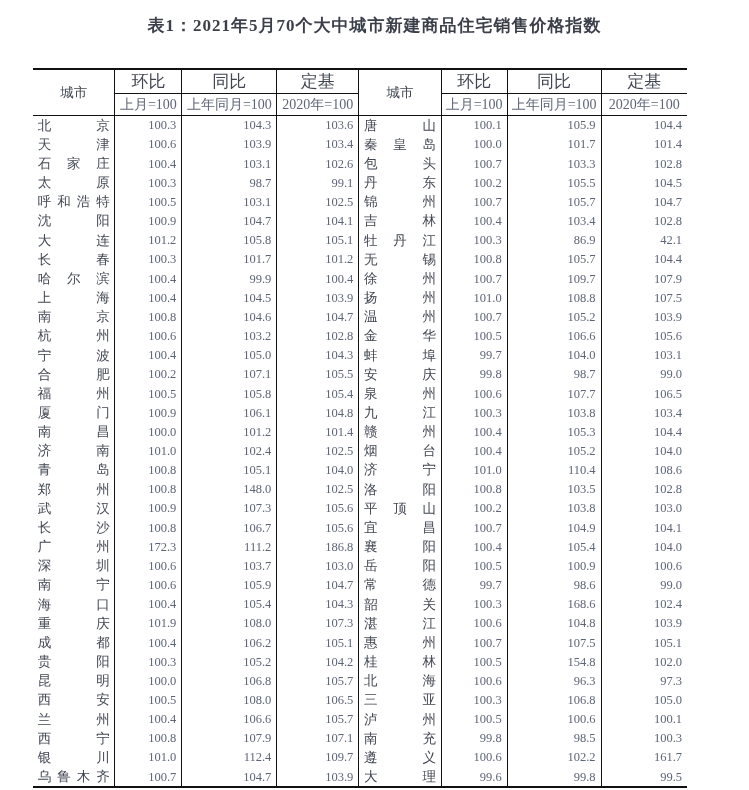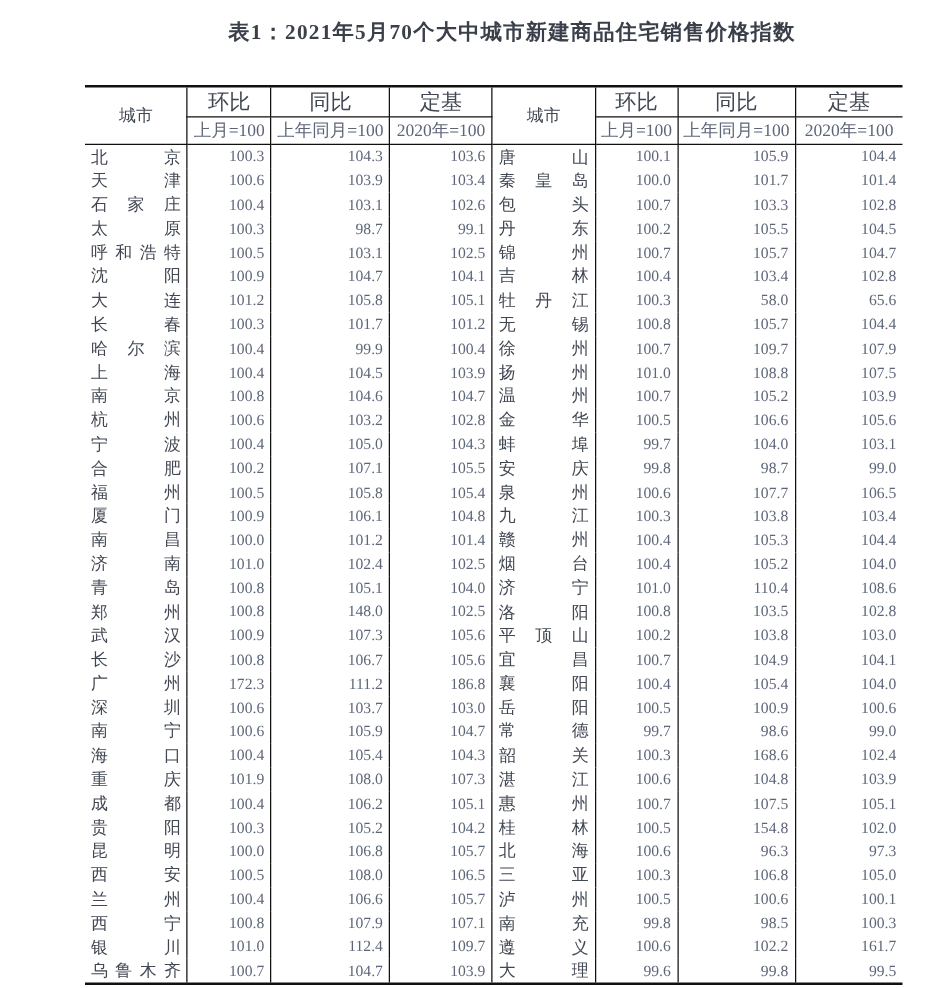--- a/index.html
+++ b/index.html
@@ -5,21 +5,21 @@
   :root{
     --c-title:#3a3f4a;
     --c-cjk:#414752;
     --c-num:#5d6678;
     --c-border:#111111;
     --c-bg:#ffffff;
   }
   *{margin:0;padding:0;box-sizing:border-box;}
   html,body{background:#fff;}
   body{width:749px;height:790px;font-family:"Liberation Serif","DejaVu Serif",serif;}
-  .page{position:relative;width:694px;height:790px;background:var(--c-bg);overflow:hidden;margin-left:35px;}
+  .page{position:relative;width:694px;height:790px;background:var(--c-bg);overflow:hidden;}
   .title{
     position:absolute;top:14px;left:0;width:749px;
     text-align:center;font-size:17px;font-weight:bold;
     color:var(--c-title);letter-spacing:1px;
   }
   .table-wrap{
     position:absolute;left:33px;top:68px;width:654px;
     border-top:2px solid var(--c-border);
     border-bottom:2px solid var(--c-border);
     display:flex;background:var(--c-bg);
@@ -342,22 +342,22 @@
           </tr>
           <tr>
             <td class="city"><span class="cityname">吉林</span></td>
             <td class="num">100.4</td>
             <td class="num">103.4</td>
             <td class="num last">102.8</td>
           </tr>
           <tr>
             <td class="city"><span class="cityname">牡丹江</span></td>
             <td class="num">100.3</td>
-            <td class="num">58.0</td>
-            <td class="num last">65.6</td>
+            <td class="num">86.9</td>
+            <td class="num last">42.1</td>
           </tr>
           <tr>
             <td class="city"><span class="cityname">无锡</span></td>
             <td class="num">100.8</td>
             <td class="num">105.7</td>
             <td class="num last">104.4</td>
           </tr>
           <tr>
             <td class="city"><span class="cityname">徐州</span></td>
             <td class="num">100.7</td>

